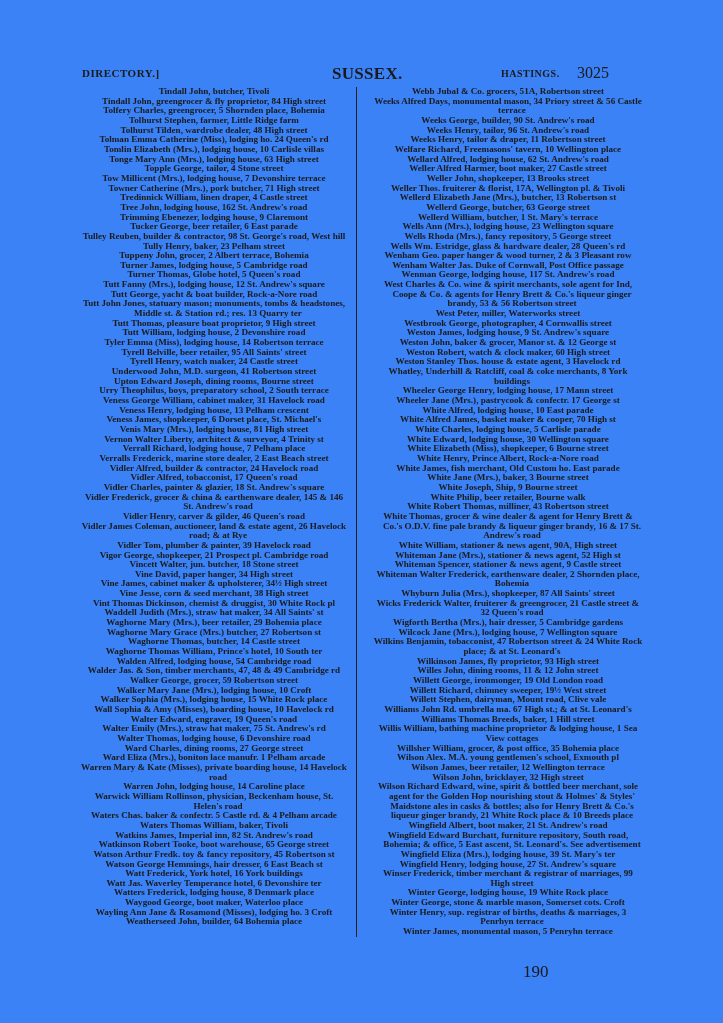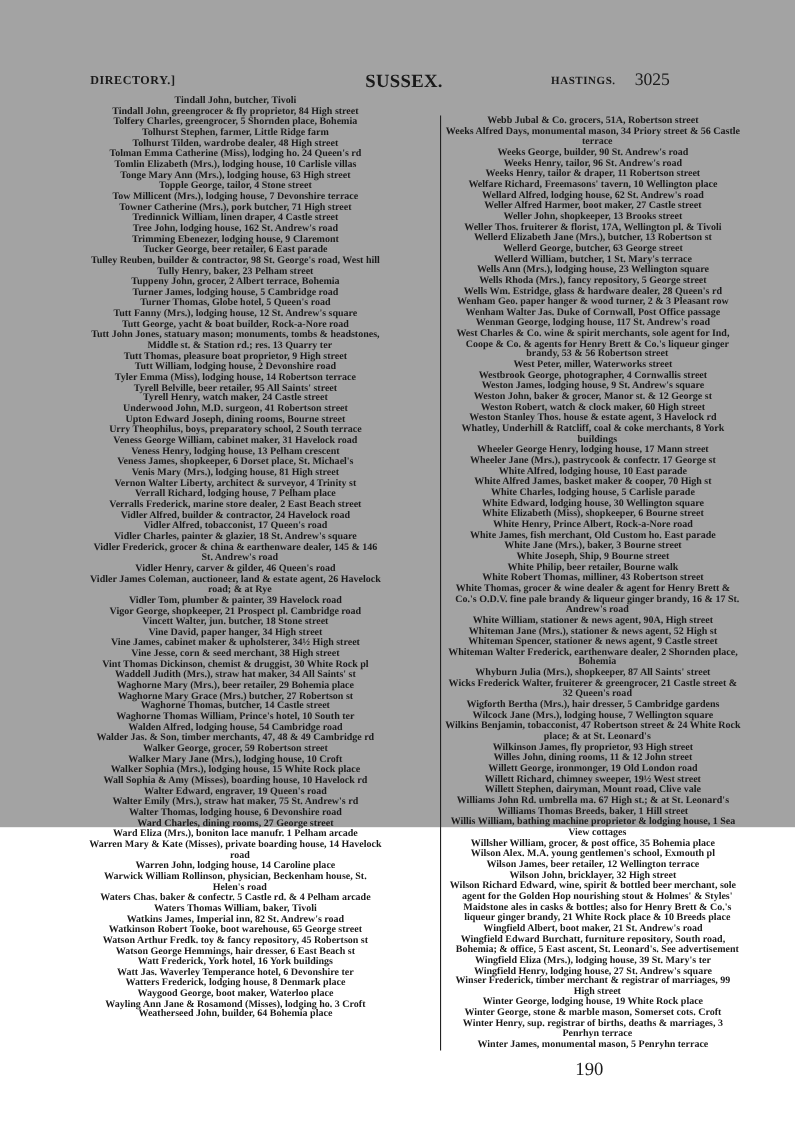--- a/index.html
+++ b/index.html
@@ -1,26 +1,26 @@
 <!DOCTYPE html>
 <html><head>
 <meta charset="utf-8">
 <style>
   html, body { margin: 0; padding: 0; background: #ffffff; }
   body { width: 723px; height: 1023px; position: relative; overflow: hidden;
          font-family: "Liberation Serif", "DejaVu Serif", serif; color: #1a1a1a; }
-  .page { position: absolute; left: 0; top: 0; width: 723px; height: 752px; background: #a3a3a3; }
+  .page { position: absolute; left: 0; top: 0; width: 723px; height: 1023px; background: #3b82f6; }
   .header { position: absolute; top: 64px; left: 82px; width: 580px; height: 20px; }
   .hdr-left { position: absolute; left: 0; top: 3px; font-size: 11px; font-weight: bold; letter-spacing: 0.5px; font-variant: small-caps; }
   .hdr-center { position: absolute; left: 250px; top: 0; font-size: 17px; font-weight: bold; letter-spacing: 0.3px; }
   .hdr-place { position: absolute; left: 419px; top: 4px; font-size: 10px; font-weight: bold; font-variant: small-caps; letter-spacing: 0.5px; }
   .hdr-num { position: absolute; left: 495px; top: 0; font-size: 16px; }
   .col { position: absolute; top: 87px; font-size: 9.1px; line-height: 9.65px; font-weight: bold; text-align: center; }
   .col-left { left: 80px; width: 268px; }
-  .col-right { left: 356px; width: 270px; border-left: 1.5px solid #222; padding-left: 3px; top: 105px; margin-left: 44px; }
+  .col-right { left: 356px; width: 270px; border-left: 1.5px solid #222; padding-left: 16px; top: 87px; }
   .entry { padding-left: 8px; text-indent: -8px; white-space: normal; margin: 0; }
   .page-num { position: absolute; left: 523px; top: 962px; font-size: 17px; }
 </style>
 </head>
 <body>
 
 <div class="page">
   <div class="header">
     <span class="hdr-left">DIRECTORY.]</span>
     <span class="hdr-center">SUSSEX.</span>

